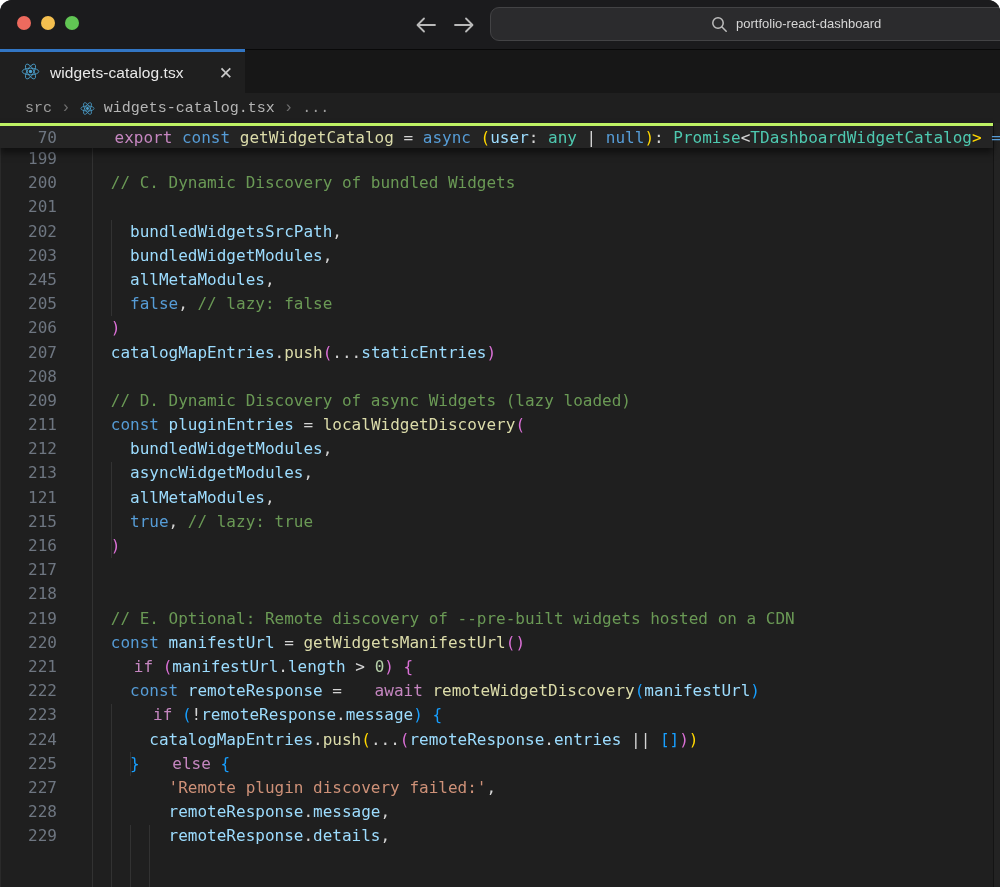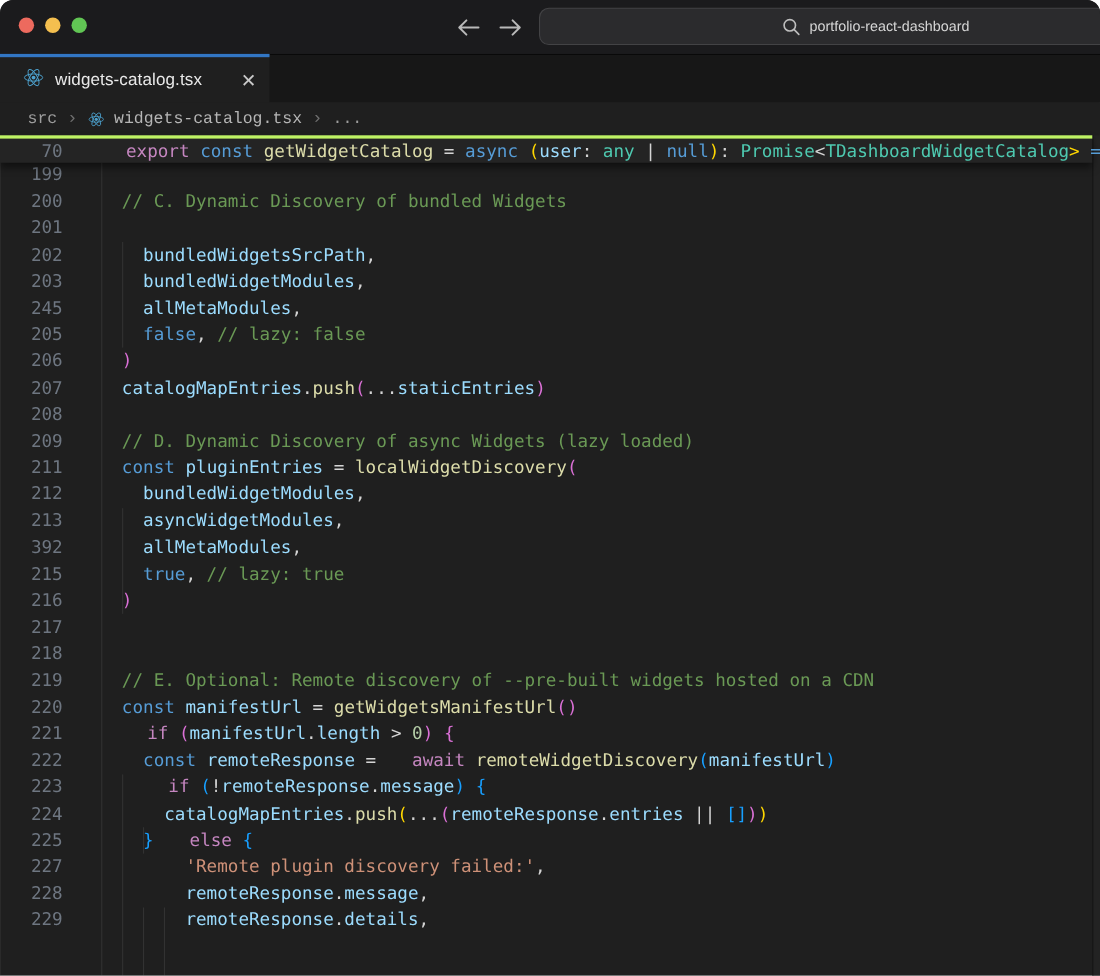--- a/index.html
+++ b/index.html
@@ -132,21 +132,21 @@
       <div class="line"><span class="num">203</span><span class="src"><span class="t-op">    </span><span class="t-v">bundledWidgetModules</span><span class="t-op">,</span></span></div>
       <div class="line"><span class="num">245</span><span class="src"><span class="t-op">    </span><span class="t-v">allMetaModules</span><span class="t-op">,</span></span></div>
       <div class="line"><span class="num">205</span><span class="src"><span class="t-op">    </span><span class="t-kw">false</span><span class="t-op">, </span><span class="t-cm">// lazy: false</span></span></div>
       <div class="line"><span class="num">206</span><span class="src"><span class="t-op">  </span><span class="t-b2">)</span></span></div>
       <div class="line"><span class="num">207</span><span class="src"><span class="t-op">  </span><span class="t-v">catalogMapEntries</span><span class="t-op">.</span><span class="t-fn">push</span><span class="t-b2">(</span><span class="t-op">...</span><span class="t-v">staticEntries</span><span class="t-b2">)</span></span></div>
       <div class="line"><span class="num">208</span><span class="src"></span></div>
       <div class="line"><span class="num">209</span><span class="src"><span class="t-cm">  // D. Dynamic Discovery of async Widgets (lazy loaded)</span></span></div>
       <div class="line"><span class="num">211</span><span class="src"><span class="t-op">  </span><span class="t-kw">const</span><span class="t-op"> </span><span class="t-v">pluginEntries</span><span class="t-op"> = </span><span class="t-fn">localWidgetDiscovery</span><span class="t-b2">(</span></span></div>
       <div class="line"><span class="num">212</span><span class="src"><span class="t-op">    </span><span class="t-v">bundledWidgetModules</span><span class="t-op">,</span></span></div>
       <div class="line"><span class="num">213</span><span class="src"><span class="t-op">    </span><span class="t-v">asyncWidgetModules</span><span class="t-op">,</span></span></div>
-      <div class="line"><span class="num">392</span><span class="src"><span class="t-op">    </span><span class="t-v">allMetaModules</span><span class="t-op">,</span></span></div>
+      <div class="line"><span class="num">121</span><span class="src"><span class="t-op">    </span><span class="t-v">allMetaModules</span><span class="t-op">,</span></span></div>
       <div class="line"><span class="num">215</span><span class="src"><span class="t-op">    </span><span class="t-kw">true</span><span class="t-op">, </span><span class="t-cm">// lazy: true</span></span></div>
       <div class="line"><span class="num">216</span><span class="src"><span class="t-op">  </span><span class="t-b2">)</span></span></div>
       <div class="line"><span class="num">217</span></div>
       <div class="line"><span class="num">218</span><span class="src"></span></div>
       <div class="line"><span class="num">219</span><span class="src"><span class="t-cm">  // E. Optional: Remote discovery of --pre-built widgets hosted on a CDN</span></span></div>
       <div class="line"><span class="num">220</span><span class="src"><span class="t-op">  </span><span class="t-kw">const</span><span class="t-op"> </span><span class="t-v">manifestUrl</span><span class="t-op"> = </span><span class="t-fn">getWidgetsManifestUrl</span><span class="t-b2">()</span></span></div>
       <div class="line"><span class="num">221</span><span class="src"><span class="t-op">  </span><span class="t-ctl">if</span><span class="t-op"> </span><span class="t-b2">(</span><span class="t-v">manifestUrl</span><span class="t-op">.</span><span class="t-v">length</span><span class="t-op"> &gt; </span><span class="t-num">0</span><span class="t-b2">)</span><span class="t-op"> </span><span class="t-b2">{</span></span></div>
       <div class="line"><span class="num">222</span><span class="src"><span class="t-op">    </span><span class="t-kw">const</span><span class="t-op"> </span><span class="t-v">remoteResponse</span><span class="t-op"> = </span><span class="t-ctl">await</span><span class="t-op"> </span><span class="t-fn">remoteWidgetDiscovery</span><span class="t-b3">(</span><span class="t-v">manifestUrl</span><span class="t-b3">)</span></span></div>
       <div class="line"><span class="num">223</span><span class="src"><span class="t-op">    </span><span class="t-ctl">if</span><span class="t-op"> </span><span class="t-b3">(</span><span class="t-op">!</span><span class="t-v">remoteResponse</span><span class="t-op">.</span><span class="t-v">message</span><span class="t-b3">)</span><span class="t-op"> </span><span class="t-b3">{</span></span></div>
       <div class="line"><span class="num">224</span><span class="src"><span class="t-op">      </span><span class="t-v">catalogMapEntries</span><span class="t-op">.</span><span class="t-fn">push</span><span class="t-b1">(</span><span class="t-op">...</span><span class="t-b2">(</span><span class="t-v">remoteResponse</span><span class="t-op">.</span><span class="t-v">entries</span><span class="t-op"> || </span><span class="t-b3">[]</span><span class="t-b2">)</span><span class="t-b1">)</span></span></div>

